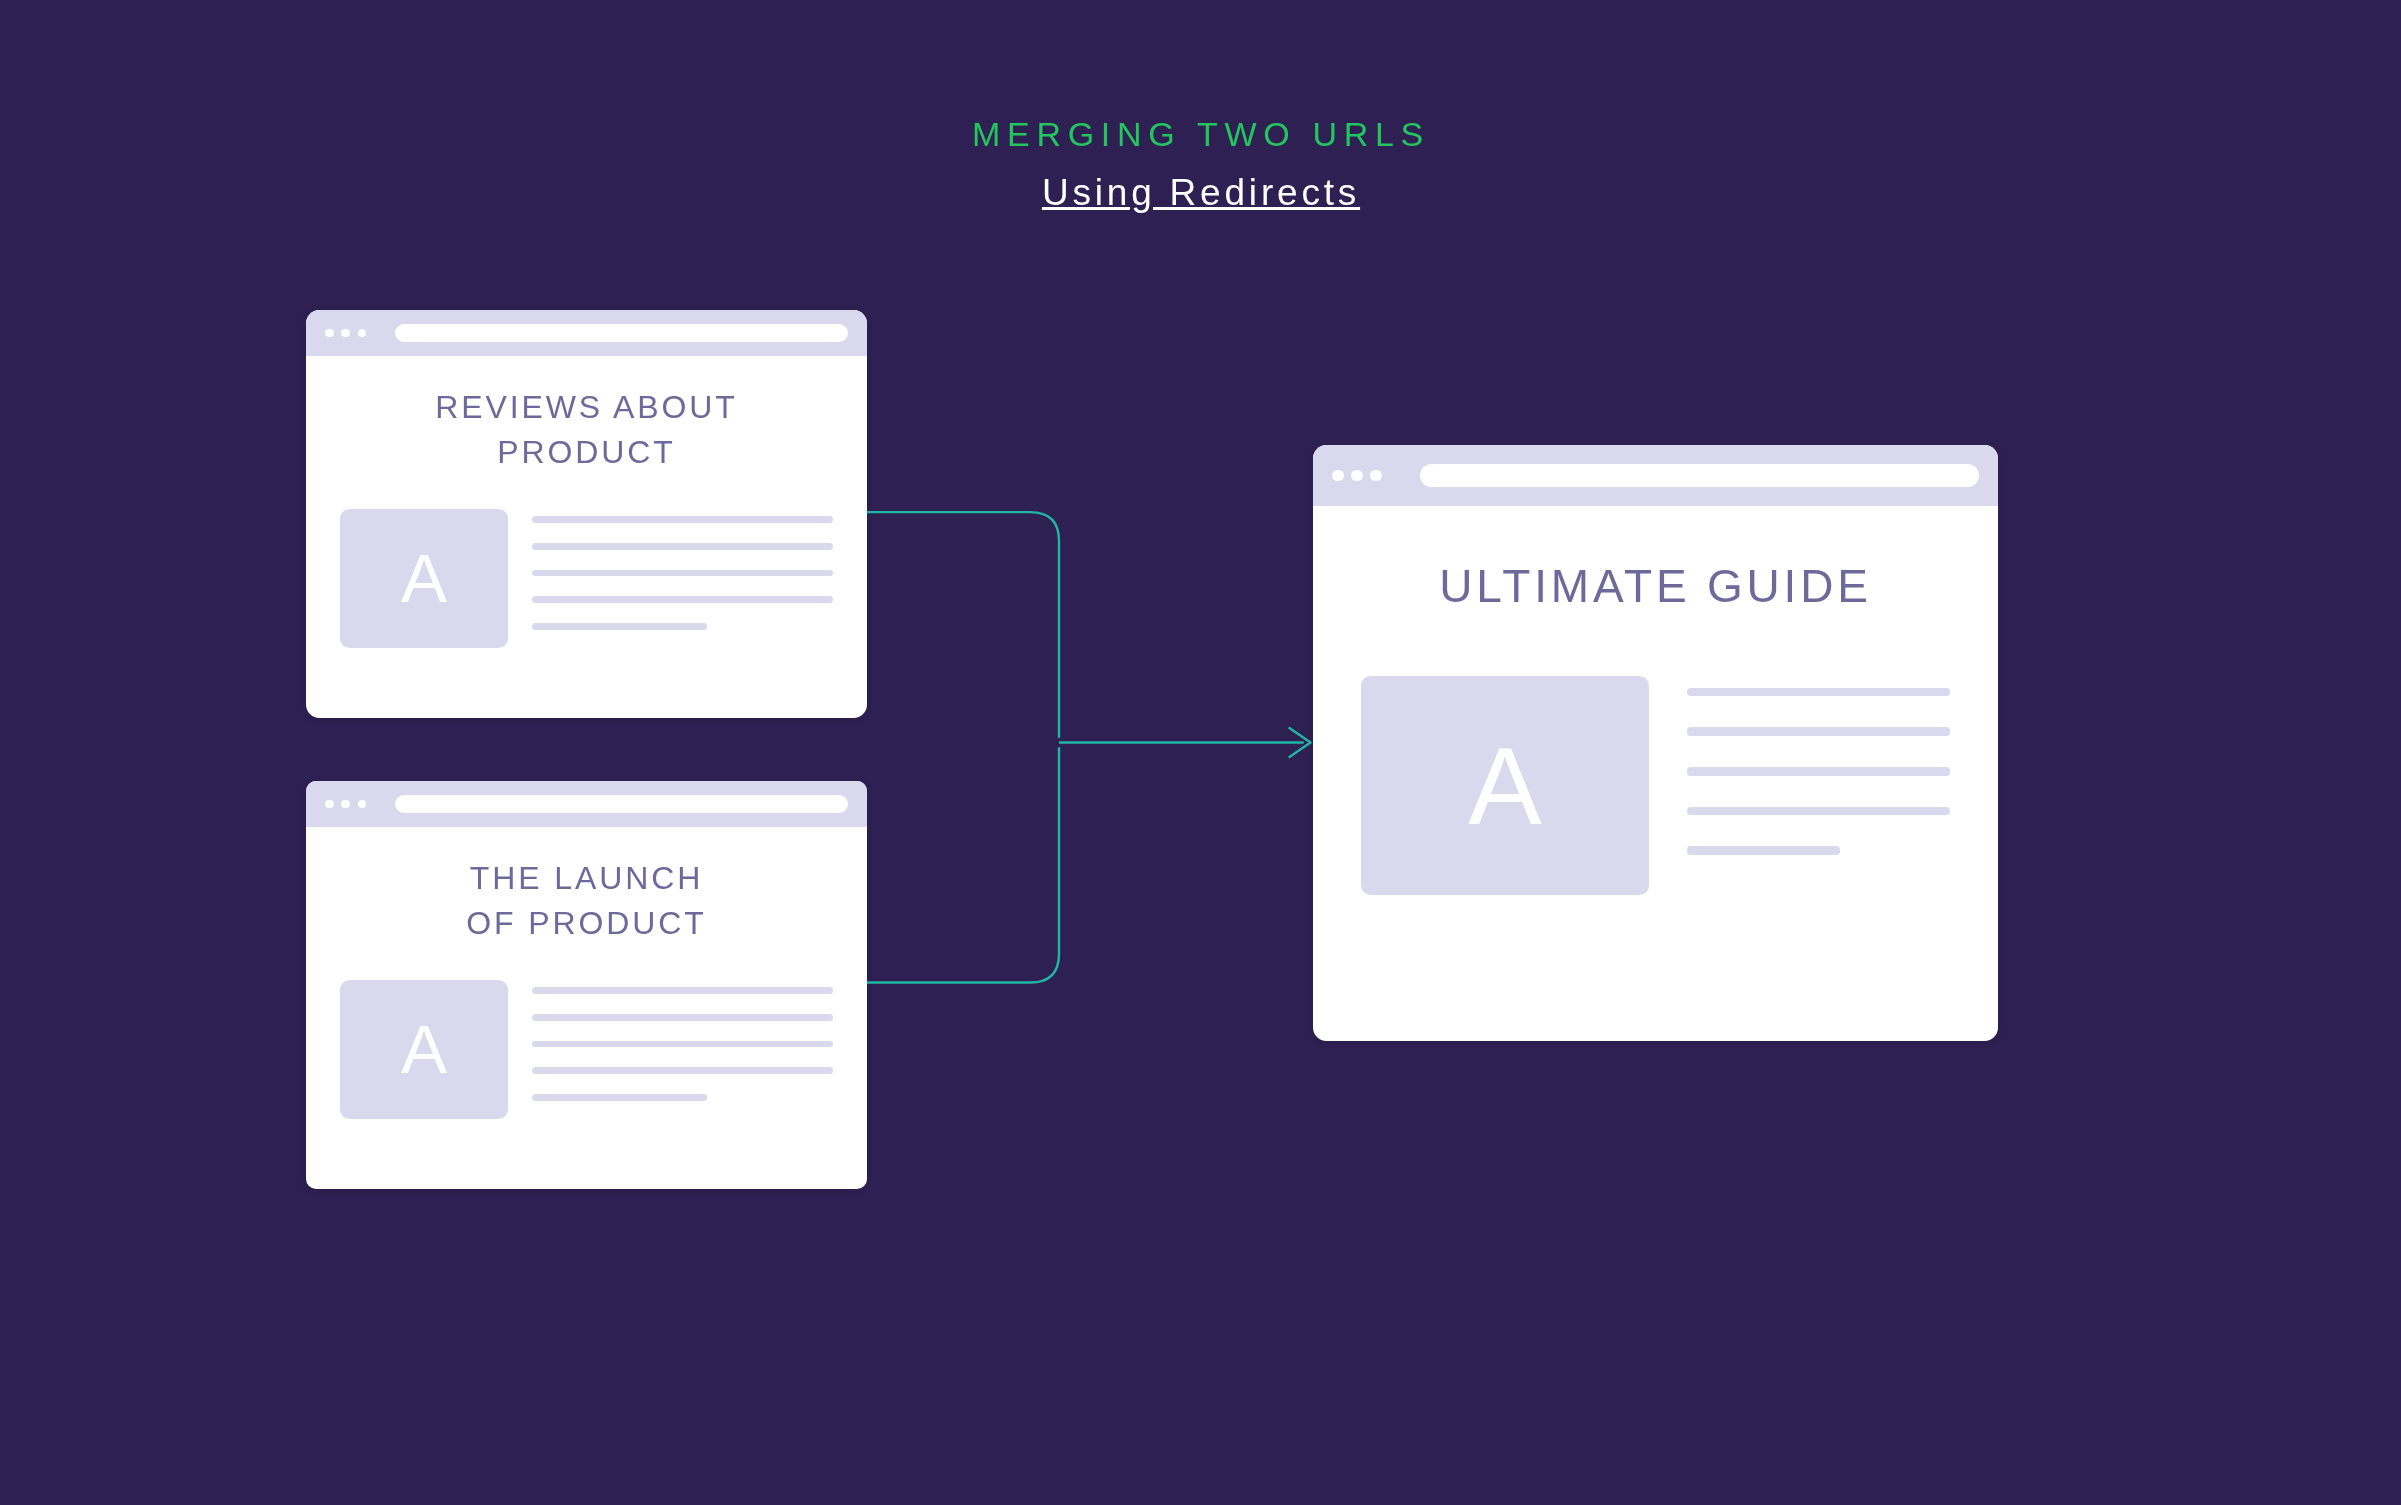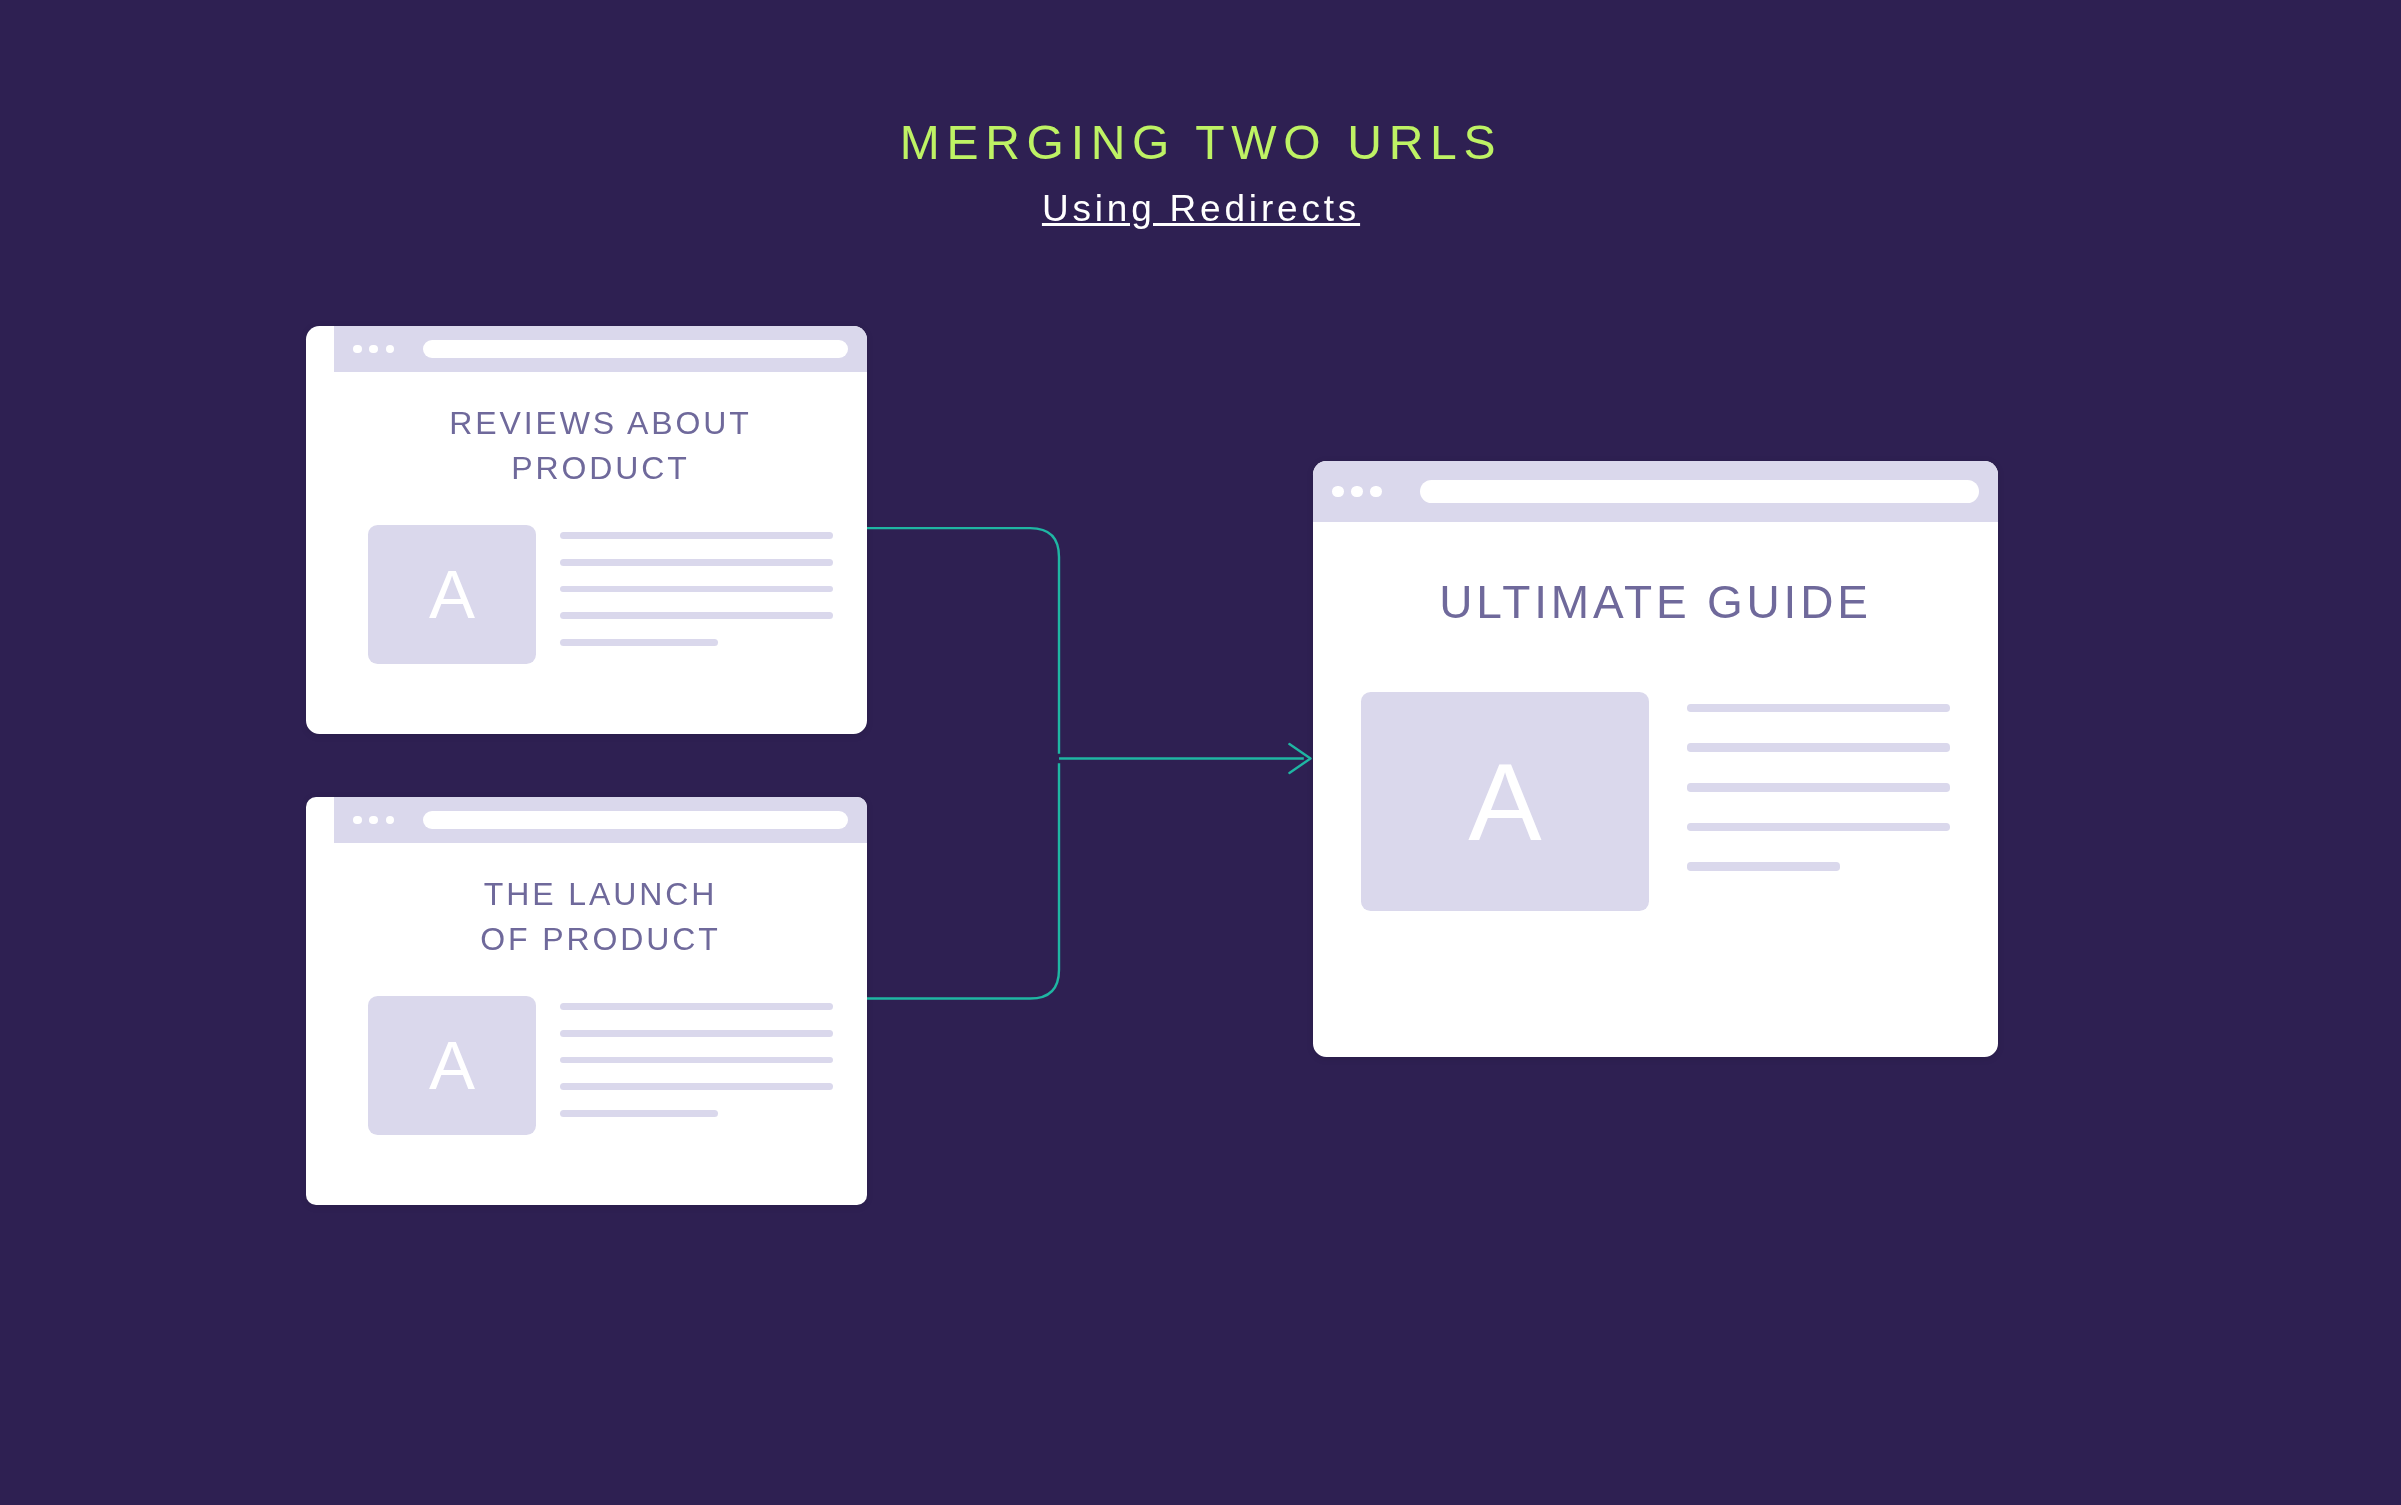--- a/index.html
+++ b/index.html
@@ -16,22 +16,22 @@
     position: relative;
     overflow: hidden;
   }
   
   .header {
     text-align: center;
     padding-top: 115px;
   }
   
   .title {
-    color: #bef264;
-    font-size: 48px;
+    color: #22c55e;
+    font-size: 34px;
     font-weight: 300;
     letter-spacing: 6.7px;
     text-transform: uppercase;
   }
   
   .subtitle {
     color: #ffffff;
     font-size: 37px;
     font-weight: 300;
     letter-spacing: 3.8px;
@@ -49,21 +49,20 @@
     position: absolute;
     background: #ffffff;
     border-radius: 13.4px;
     overflow: hidden;
     box-shadow: 0 1.9px 7.7px rgba(0,0,0,0.1);
   }
   
   .browser-card.small {
     width: 561px;
     height: 408px;
-    padding-left: 28px;
   }
   
   .browser-card.large {
     width: 685px;
     height: 596px;
   }
   
   .card-reviews {
     left: 306px;
     top: 96px;

